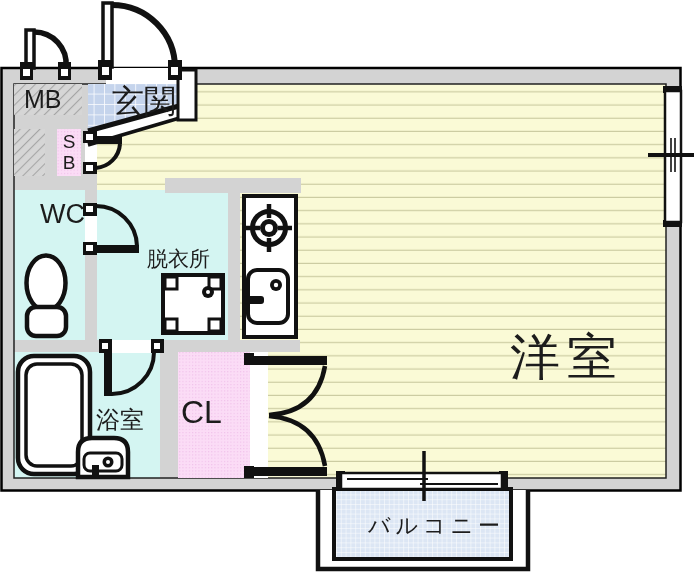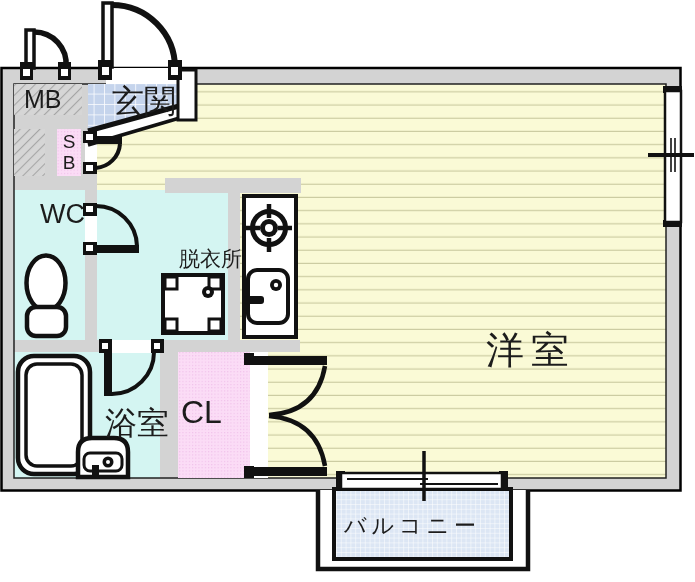--- a/index.html
+++ b/index.html
@@ -10,26 +10,26 @@
   #plan-svg{position:absolute;left:0;top:0;}
   .lbl{
     position:absolute;color:#1c1c1c;white-space:nowrap;line-height:1.05;
     font-family:"Liberation Sans","DejaVu Sans",sans-serif;
     text-align:center;
   }
   .lbl-mb      {left:24px;top:86px;font-size:25px;}
   .lbl-genkan  {left:112px;top:85px;font-size:32px;}
   .lbl-sb      {left:58px;top:131px;font-size:19px;line-height:21px;width:22px;text-align:center;}
   .lbl-wc      {left:23px;top:200px;font-size:27px;margin-left:17px;}
-  .lbl-datsu   {left:147px;top:248px;font-size:21px;margin-left:32px;}
-  .lbl-yoku    {left:105px;top:407px;font-size:32px;}
+  .lbl-datsu   {left:147px;top:248px;font-size:21px;}
+  .lbl-yoku    {left:96px;top:407px;font-size:24px;}
   .lbl-cl      {left:181px;top:396px;font-size:32px;}
-  .lbl-yo      {left:486px;top:331px;font-size:38px;letter-spacing:7px;}
+  .lbl-yo      {left:510px;top:331px;font-size:50px;letter-spacing:7px;}
   .lbl-yo-size {left:501px;top:385px;font-size:36px;}
-  .lbl-balcony {left:344px;top:514px;font-size:22px;letter-spacing:5px;}
+  .lbl-balcony {left:368px;top:514px;font-size:22px;letter-spacing:5px;}
 </style>
 </head>
 <body>
 
 <div id="stage">
   <svg id="plan-svg" width="695" height="582" viewBox="0 0 695 582">
     <defs>
       <pattern id="pat-floor" width="12" height="13.2" patternUnits="userSpaceOnUse">
         <rect width="12" height="13.2" fill="#fafad6"></rect>
         <line x1="0" y1="12.6" x2="12" y2="12.6" stroke="#c9c99e" stroke-width="1.1"></line>

